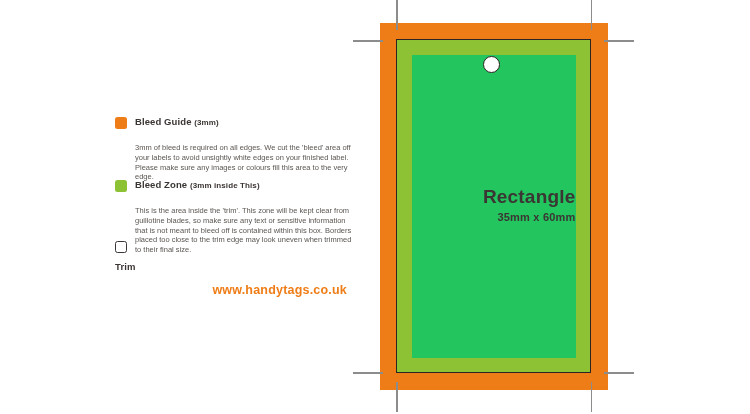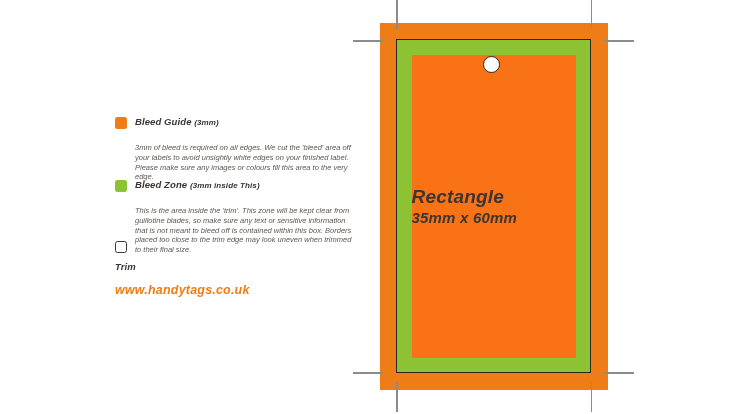--- a/index.html
+++ b/index.html
@@ -1,15 +1,15 @@
 <!DOCTYPE html>
 <html><head>
 <meta charset="utf-8">
 <style>
-  * { margin: 0; padding: 0; box-sizing: border-box; font-style: italic; }
+  * { margin: 0; padding: 0; box-sizing: border-box; }
   html, body { width: 750px; height: 414px; }
   body {
     background: #ffffff;
     font-family: "Liberation Sans", sans-serif;
     overflow: hidden;
     position: relative;
   }
   .canvas { position: absolute; inset: 0; width: 750px; height: 414px; }
 
   
@@ -28,48 +28,48 @@
   .legend-text h3 {
     font-size: 9.5px; font-weight: bold; color: #3B3533;
     letter-spacing: 0.1px; margin-bottom: 2.5px;
   }
   .legend-text h3 .suffix { font-size: 8px; }
   .legend-text p {
     font-size: 7.5px; line-height: 9.8px; color: #5B5652; width: 222px; margin-top: 16px;
   }
   .website {
     position: absolute; left: 115px; top: 283px; width: 232px;
-    text-align: left; font-size: 12.5px; font-weight: bold; color: #EF7D17;
+    text-align: right; font-size: 12.5px; font-weight: bold; color: #EF7D17;
     letter-spacing: 0.2px;
   }
 
   
   .bleed-rect {
     position: absolute; left: 380px; top: 23px; width: 228px; height: 367px;
     background: #EF7D17;
   }
   .green-rect {
     position: absolute; left: 16px; top: 16px; width: 195px; height: 334px;
     background: #8DC235; border: 1.6px solid #2B2523;
   }
   .white-rect {
     position: absolute; left: 14.5px; top: 14.5px; right: 14.5px; bottom: 14.5px;
-    background: #f97316;
-    display: flex; flex-direction: column; align-items: flex-start; justify-content: center;
+    background: #22c55e;
+    display: flex; flex-direction: column; align-items: flex-end; justify-content: center;
   }
   .hole {
     position: absolute; left: 71px; top: 1px; width: 17px; height: 17px;
     border: 1.6px solid #2B2523; border-radius: 50%; background: #ffffff;
   }
   .shape-name {
     font-size: 19px; font-weight: bold; color: #3B3533; letter-spacing: 0.2px;
     line-height: 22px; text-align: center;
   }
   .shape-size {
-    font-size: 15px; font-weight: bold; color: #3B3533; letter-spacing: 0.2px;
+    font-size: 11px; font-weight: bold; color: #3B3533; letter-spacing: 0.2px;
     line-height: 19px; text-align: center;
   }
 
   
   .crop { position: absolute; background: #8C8C8C; }
   .crop.v { width: 1.5px; height: 30px; }
   .crop.h { width: 30px; height: 1.5px; }
   .crop.v-tl { left: 396px;   top: 0; }
   .crop.v-tr { left: 590.5px; top: 0; }
   .crop.v-bl { left: 396px;   top: 382px; }

